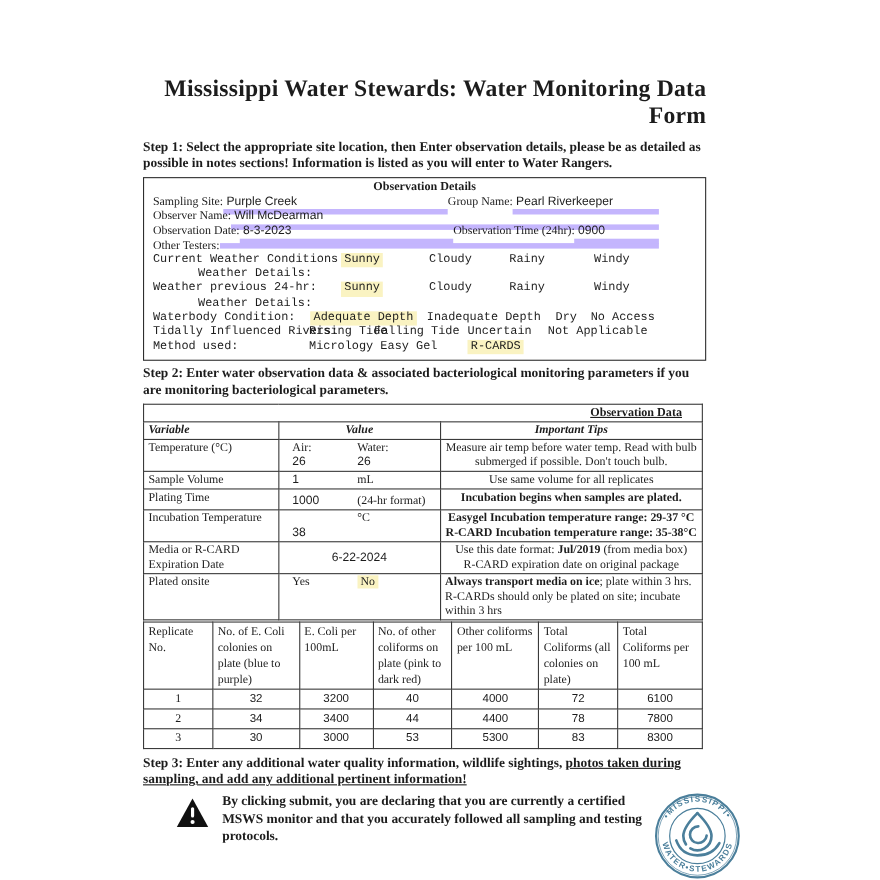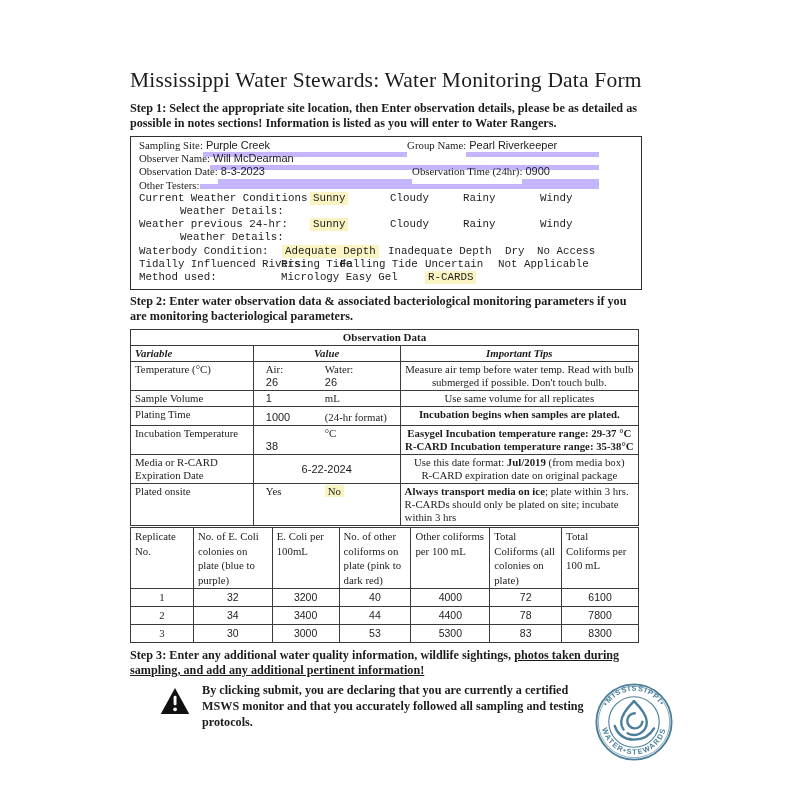--- a/index.html
+++ b/index.html
@@ -3,37 +3,37 @@
 <meta charset="utf-8">
 <style>
   html,body{margin:0;padding:0;background:#ffffff;width:800px;height:800px;overflow:hidden;
     font-family:"Liberation Serif",serif;color:#1c1c1c;}
   .page{position:absolute;left:130px;top:58px;width:512px;}
   .b{font-weight:bold;}
   .c{text-align:center;}
   .u{text-decoration:underline;}
   .fill{font-family:"Liberation Sans",sans-serif;font-size:11px;}
   .hl{background:#faf3c2;padding:0 3px;}
-  h1.title{font-size:21.5px;font-weight:normal;text-align:left;margin:10px 0 8px 0;letter-spacing:.2px;}
+  h1.title{font-size:21.5px;font-weight:bold;text-align:right;margin:10px 0 8px 0;letter-spacing:.2px;}
   p.step{font-size:12.2px;font-weight:bold;line-height:15px;margin:4px 0 5px 0;}
   
   .obox{border:1.6px solid #2e2e2e;padding:2px 8px 5px 8px;font-size:10.8px;line-height:13.2px;}
   .obox .head{text-align:center;font-weight:bold;font-size:11px;}
   .frow{display:flex;align-items:baseline;padding-right:34px;height:13.2px;}
   .lbl{white-space:nowrap;}
   .uline{border-bottom:5px solid #c4b5fd;padding-left:3px;white-space:nowrap;overflow:visible;}
   .g1{flex:1.55;} .g2{flex:1;} .g3{flex:2.6;} .g4{flex:1;}
   .orow{position:relative;height:13.2px;font-family:Liberation Mono, monospace;}
   .orow span{position:absolute;top:0;white-space:nowrap;}
   .indent{padding-left:41px;}
   
   table{border-collapse:collapse;font-size:10.8px;color:#1c1c1c;}
   .obs-table{width:509px;margin-top:2px;}
   .obs-table td{border:1px solid #3a3a3a;padding:1px 4px;vertical-align:top;line-height:13px;}
-  .obs-table .tbl-title{text-align:center;font-weight:bold;font-size:11px;padding:1px 5px;}
+  .obs-table .tbl-title{text-align:right;font-weight:bold;font-size:11px;padding:1px 18px;text-decoration:underline;}
   .obs-table .col-head td{font-weight:bold;font-style:italic;}
   .vgrid{display:grid;grid-template-columns:57px 1fr;padding-left:8px;column-gap:2px;}
   .tipl{text-align:left;margin-top:16px;}
   .rep-table{width:509px;margin-top:1px;}
   .rep-table td{border:1px solid #3a3a3a;padding:1px 4px;vertical-align:top;line-height:14.5px;}
   .rep-table .dr td{text-align:center;height:15px;line-height:14px;}
   .rep-table .dr .fill{font-size:10.5px;}
   .note{font-size:11.2px;margin:7px 0 1px 0;}
   
   .bottom{position:relative;margin-top:2px;height:96px;}
@@ -44,20 +44,21 @@
 </head>
 <body>
 
 <div class="page">
 
   <h1 class="title">Mississippi Water Stewards: Water Monitoring Data Form</h1>
 
   <p class="step">Step 1: Select the appropriate site location, then Enter observation details, please be as detailed as possible in notes sections! Information is listed as you will enter to Water Rangers.</p>
 
   <div class="obox">
+    <div class="head">Observation Details</div>
 
     <div class="frow">
       <span class="lbl">Sampling Site:</span>
       <span class="uline g1"><span class="fill">Purple Creek</span></span>
       <span class="lbl">Group Name:</span>
       <span class="uline g2"><span class="fill">Pearl Riverkeeper</span></span>
     </div>
 
     <div class="frow">
       <span class="lbl">Observer Name:</span>

